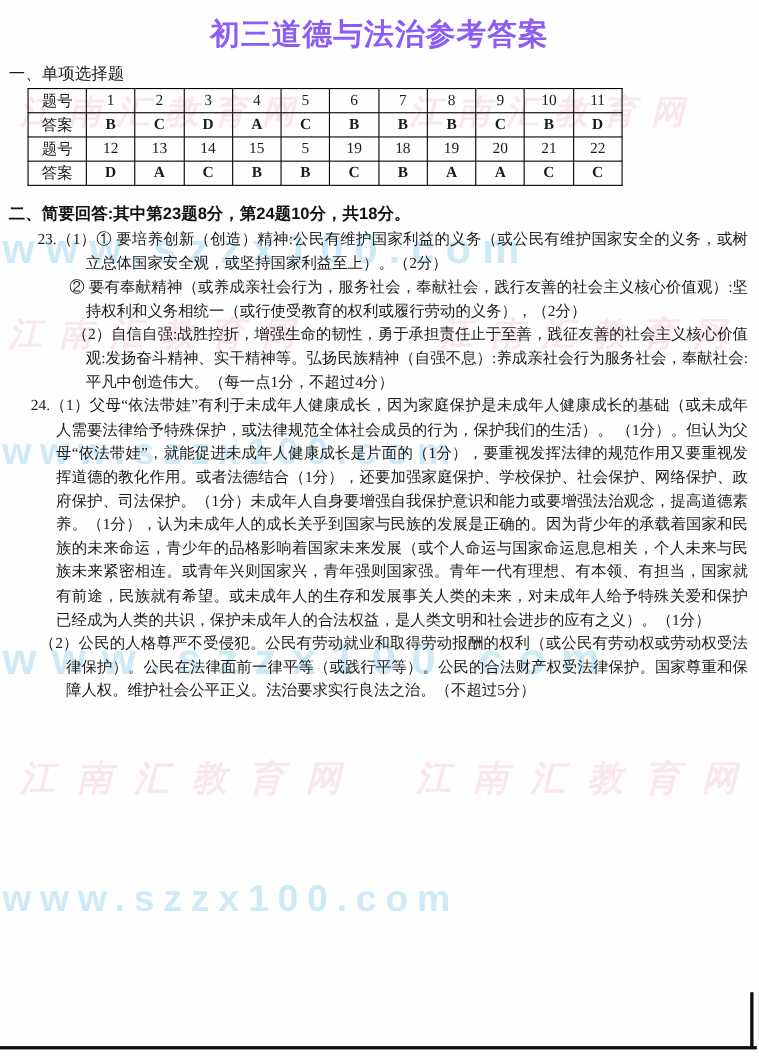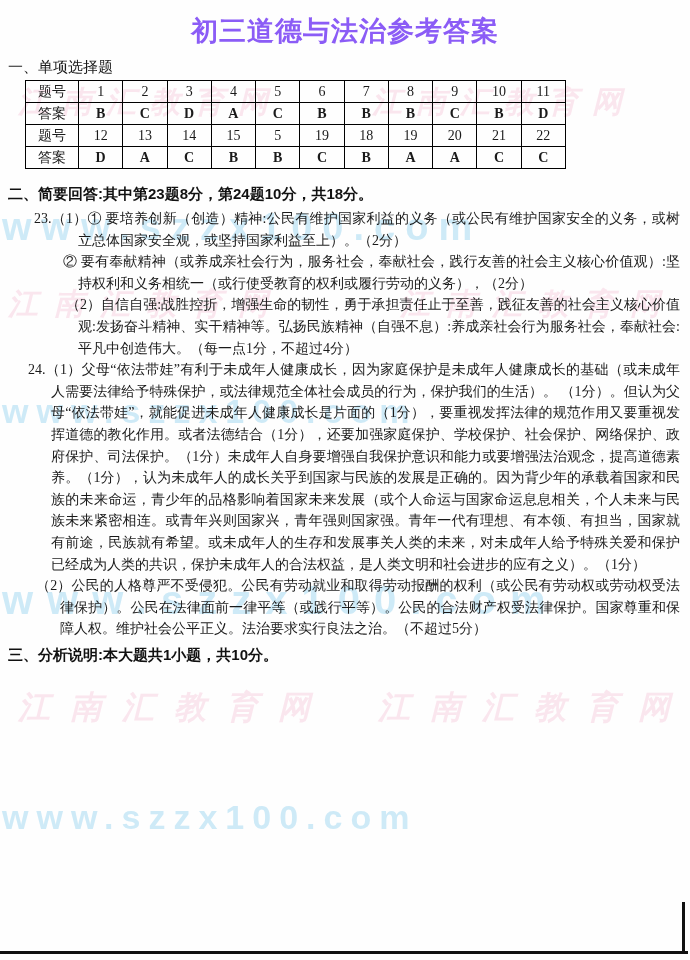--- a/index.html
+++ b/index.html
@@ -132,18 +132,17 @@
         </tbody>
     </table>
 
     <div class="s-head">二、简要回答:其中第23题8分，第24题10分，共18分。</div>
     <p class="ansp q23-1">23.（1）① 要培养创新（创造）精神:公民有维护国家利益的义务（或公民有维护国家安全的义务，或树立总体国家安全观，或坚持国家利益至上）。（2分）</p>
     <p class="ansp q23-1b">② 要有奉献精神（或养成亲社会行为，服务社会，奉献社会，践行友善的社会主义核心价值观）:坚持权利和义务相统一（或行使受教育的权利或履行劳动的义务），（2分）</p>
     <p class="ansp q23-2">（2）自信自强:战胜控折，增强生命的韧性，勇于承担责任止于至善，践征友善的社会主义核心价值观:发扬奋斗精神、实干精神等。弘扬民族精神（自强不息）:养成亲社会行为服务社会，奉献社会:平凡中创造伟大。（每一点1分，不超过4分）</p>
     <p class="ansp q24-1">24.（1）父母“依法带娃”有利于未成年人健康成长，因为家庭保护是未成年人健康成长的基础（或未成年人需要法律给予特殊保护，或法律规范全体社会成员的行为，保护我们的生活）。 （1分）。但认为父母“依法带娃”，就能促进未成年人健康成长是片面的（1分），要重视发挥法律的规范作用又要重视发挥道德的教化作用。或者法德结合（1分），还要加强家庭保护、学校保护、社会保护、网络保护、政府保护、司法保护。（1分）未成年人自身要增强自我保护意识和能力或要增强法治观念，提高道德素养。（1分），认为未成年人的成长关乎到国家与民族的发展是正确的。因为背少年的承载着国家和民族的未来命运，青少年的品格影响着国家未来发展（或个人命运与国家命运息息相关，个人未来与民族未来紧密相连。或青年兴则国家兴，青年强则国家强。青年一代有理想、有本领、有担当，国家就有前途，民族就有希望。或未成年人的生存和发展事关人类的未来，对未成年人给予特殊关爱和保护已经成为人类的共识，保护未成年人的合法权益，是人类文明和社会进步的应有之义）。（1分）</p>
     <p class="ansp q24-2">（2）公民的人格尊严不受侵犯。公民有劳动就业和取得劳动报酬的权利（或公民有劳动权或劳动权受法律保护）。公民在法律面前一律平等（或践行平等）。公民的合法财产权受法律保护。国家尊重和保障人权。维护社会公平正义。法治要求实行良法之治。（不超过5分）</p>
 
-    <div class="s-head h3">三、分析说明:本大题共1小题，共10分。</div>
   </div>
 
   <div class="bottom-rule"></div>
   <div class="right-rule"></div>
 </div>
 
 </body></html>

